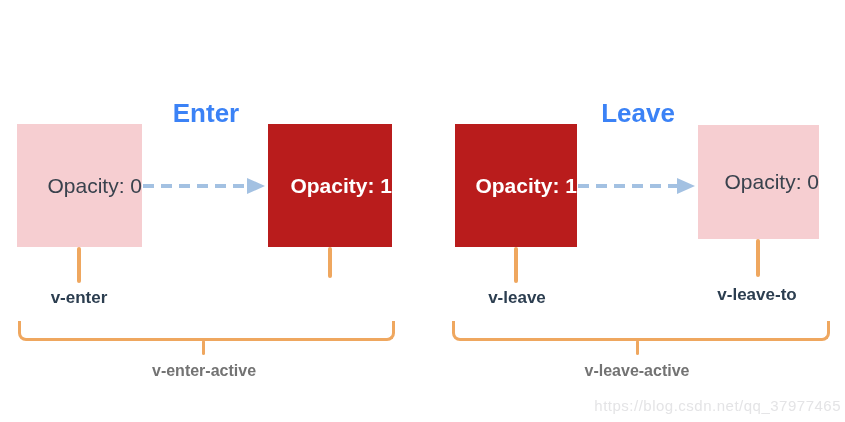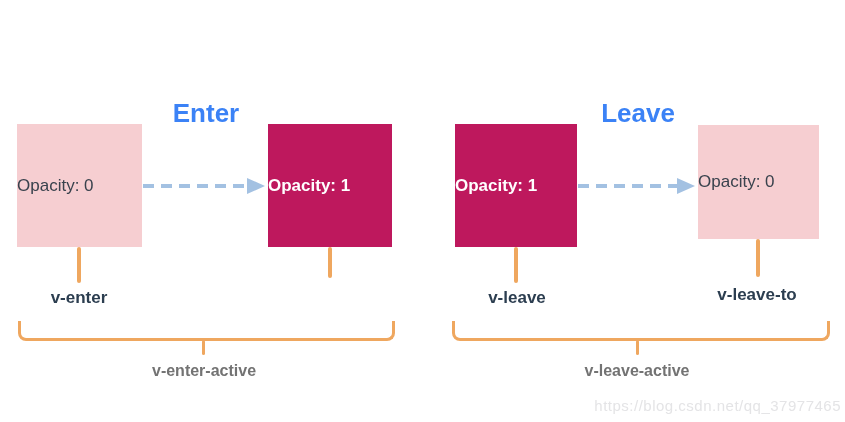--- a/index.html
+++ b/index.html
@@ -18,26 +18,26 @@
     font-size: 26px;
     font-weight: 700;
     color: #3b82f6;
     white-space: nowrap;
     margin-top: 33px;
   }
   .box {
     position: absolute;
     display: flex;
     align-items: center;
-    justify-content: flex-start;
-    font-size: 17px;
+    justify-content: flex-end;
+    font-size: 21px;
     white-space: nowrap;
   }
   .box.pink { background: #f6ced1; color: #39424d; font-weight: 500; }
-  .box.red  { background: #be185d; color: #ffffff; font-weight: 600; }
+  .box.red  { background: #b91c1c; color: #ffffff; font-weight: 600; }
   .box-enter-from { left: 17px;  top: 124px; width: 125px; height: 123px; }
   .box-enter-to   { left: 268px; top: 124px; width: 124px; height: 123px; }
   .box-leave-from { left: 455px; top: 124px; width: 122px; height: 123px; }
   .box-leave-to   { left: 698px; top: 125px; width: 121px; height: 114px; }
   .arrow { position: absolute; }
   .arrow-enter { left: 142px; top: 174px; }
   .arrow-leave { left: 577px; top: 174px; }
   .stub {
     position: absolute;
     width: 4px;

